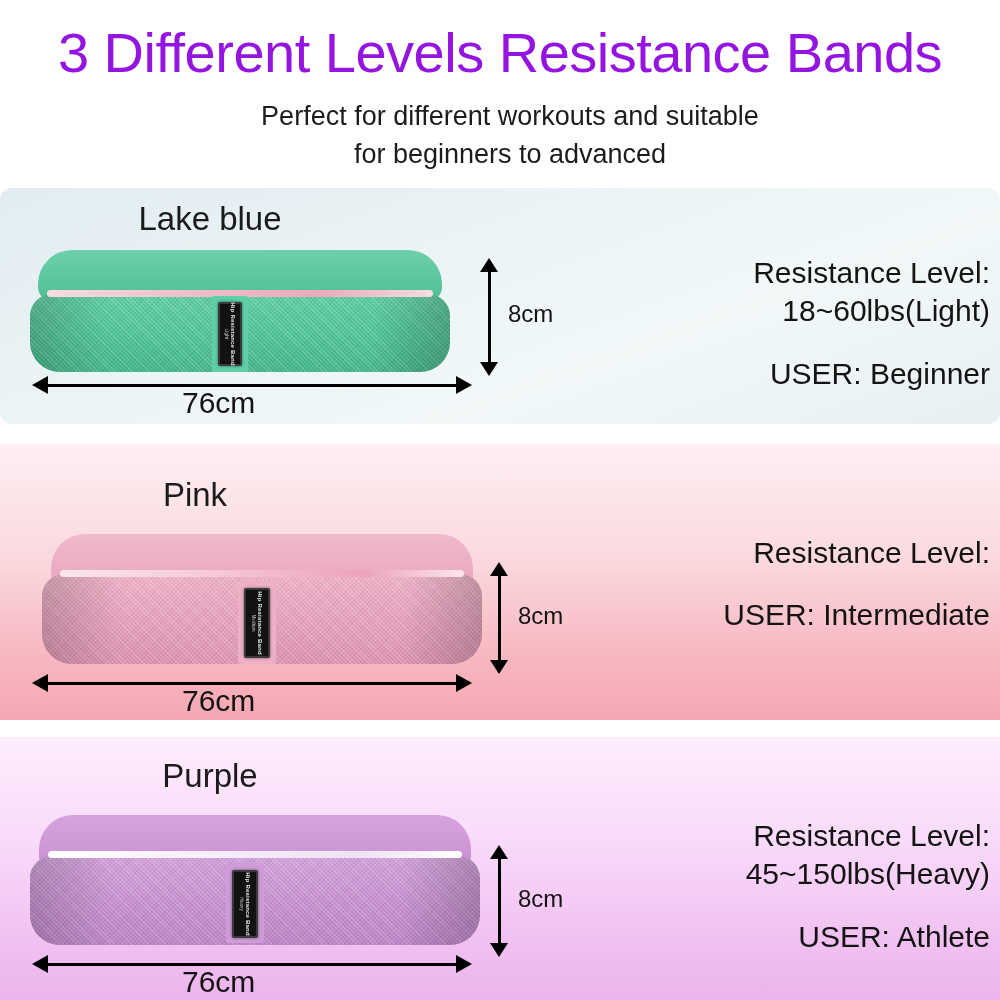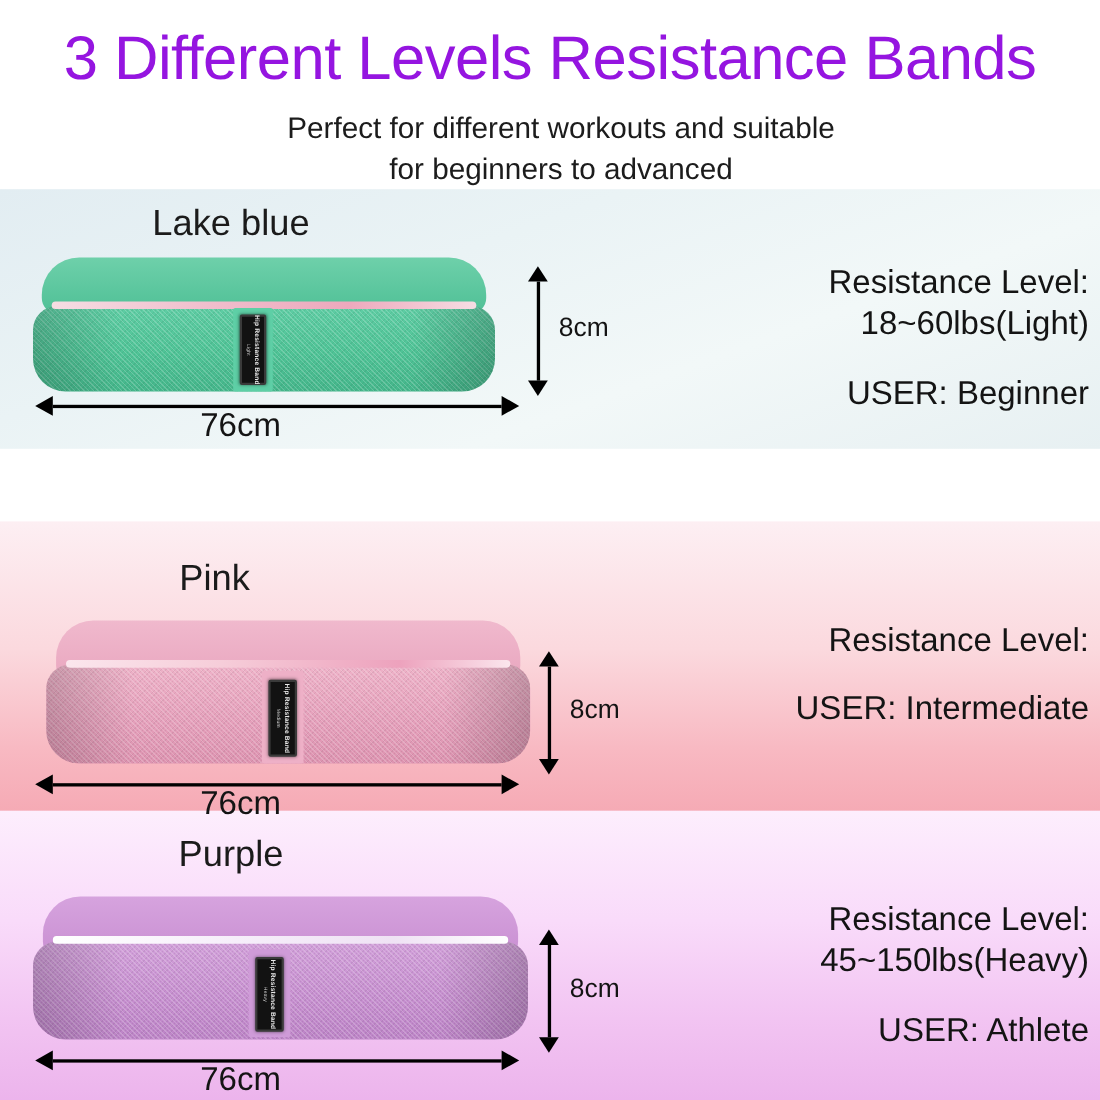--- a/index.html
+++ b/index.html
@@ -47,23 +47,23 @@
   }
 
   
   .section {
     position: absolute;
     left: 0;
     width: 1000px;
     display: flex;
     flex-direction: row;
   }
-  .sec-blue   { top: 172px; height: 236px;
-                background: linear-gradient(160deg,#e2edf2 0%,#eaf3f5 35%,#f2f8f8 65%,#e7f0f2 100%); }
-  .sec-pink   { top: 474px; height: 276px;
+  .sec-blue   { top: 188px; height: 236px;
+                background: linear-gradient(160deg,#e2edf2 0%,#eaf3f5 35%,#f2f8f8 65%,#e7f0f2 100%); border-radius: 12px; }
+  .sec-pink   { top: 444px; height: 276px;
                 background: linear-gradient(180deg,#fdeff3 0%,#fbd9de 42%,#f8b9c2 75%,#f5a7b2 100%); }
   .sec-purple { top: 737px; height: 263px;
                 background: linear-gradient(180deg,#fdeefd 0%,#f9dbfa 38%,#f2c4f2 72%,#ecb4ec 100%); }
 
   
   .band-col {
     position: relative;
     width: 600px;
     height: 100%;
     flex: 0 0 600px;

